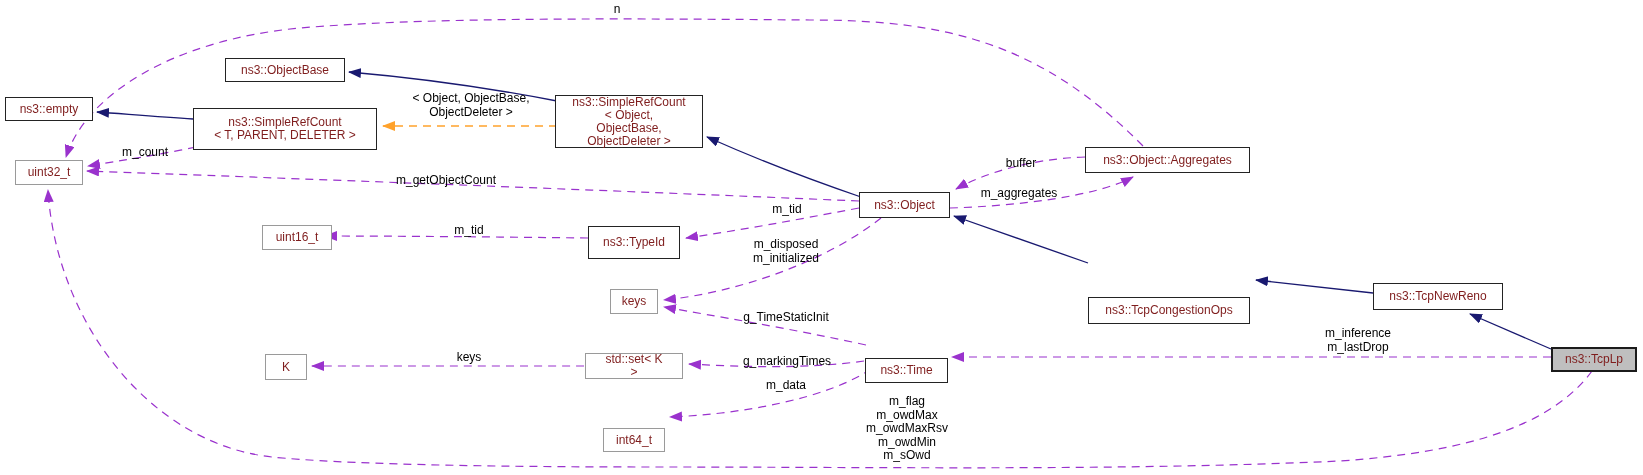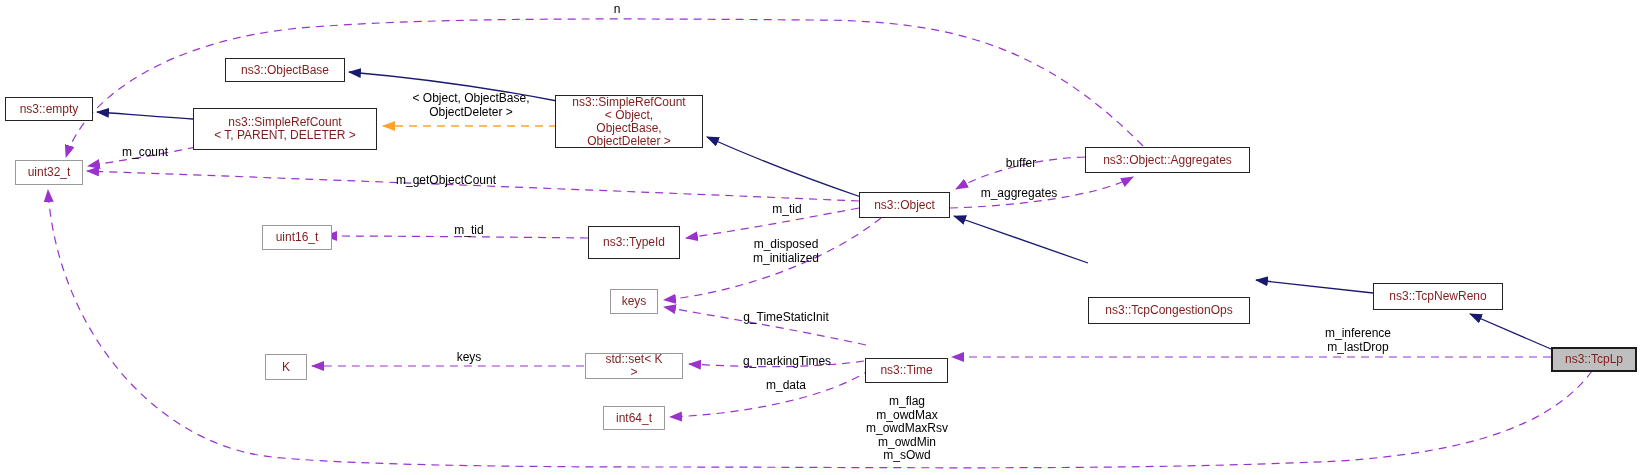--- a/index.html
+++ b/index.html
@@ -95,21 +95,21 @@
   <div class="node" style="left:193px;top:108px;width:184px;height:42px;">ns3::SimpleRefCount
 &lt; T, PARENT, DELETER &gt;</div>
   <div class="node" style="left:555px;top:95px;width:148px;height:53px;">ns3::SimpleRefCount
 &lt; Object, ObjectBase,
 ObjectDeleter &gt;</div>
   <div class="node prim" style="left:250px;top:225px;width:70px;height:25px;margin-left:12px;">uint16_t</div>
   <div class="node" style="left:588px;top:226px;width:92px;height:33px;">ns3::TypeId</div>
   <div class="node prim" style="left:610px;top:289px;width:48px;height:25px;">keys</div>
   <div class="node prim" style="left:265px;top:354px;width:42px;height:26px;">K</div>
   <div class="node prim" style="left:585px;top:353px;width:98px;height:26px;">std::set&lt; K &gt;</div>
-  <div class="node prim" style="left:603px;top:406px;width:62px;height:24px;">int64_t</div>
+  <div class="node prim" style="left:603px;top:428px;width:62px;height:24px;">int64_t</div>
   <div class="node" style="left:865px;top:358px;width:83px;height:25px;">ns3::Time</div>
   <div class="node" style="left:859px;top:192px;width:91px;height:26px;">ns3::Object</div>
   <div class="node" style="left:1085px;top:147px;width:165px;height:26px;">ns3::Object::Aggregates</div>
   <div class="node" style="left:1088px;top:258px;width:162px;height:27px;margin-top:39px;">ns3::TcpCongestionOps</div>
   <div class="node" style="left:1373px;top:283px;width:130px;height:27px;">ns3::TcpNewReno</div>
   <div class="node current" style="left:1551px;top:347px;width:86px;height:25px;">ns3::TcpLp</div>
 
 </div>
 
 </body></html>

